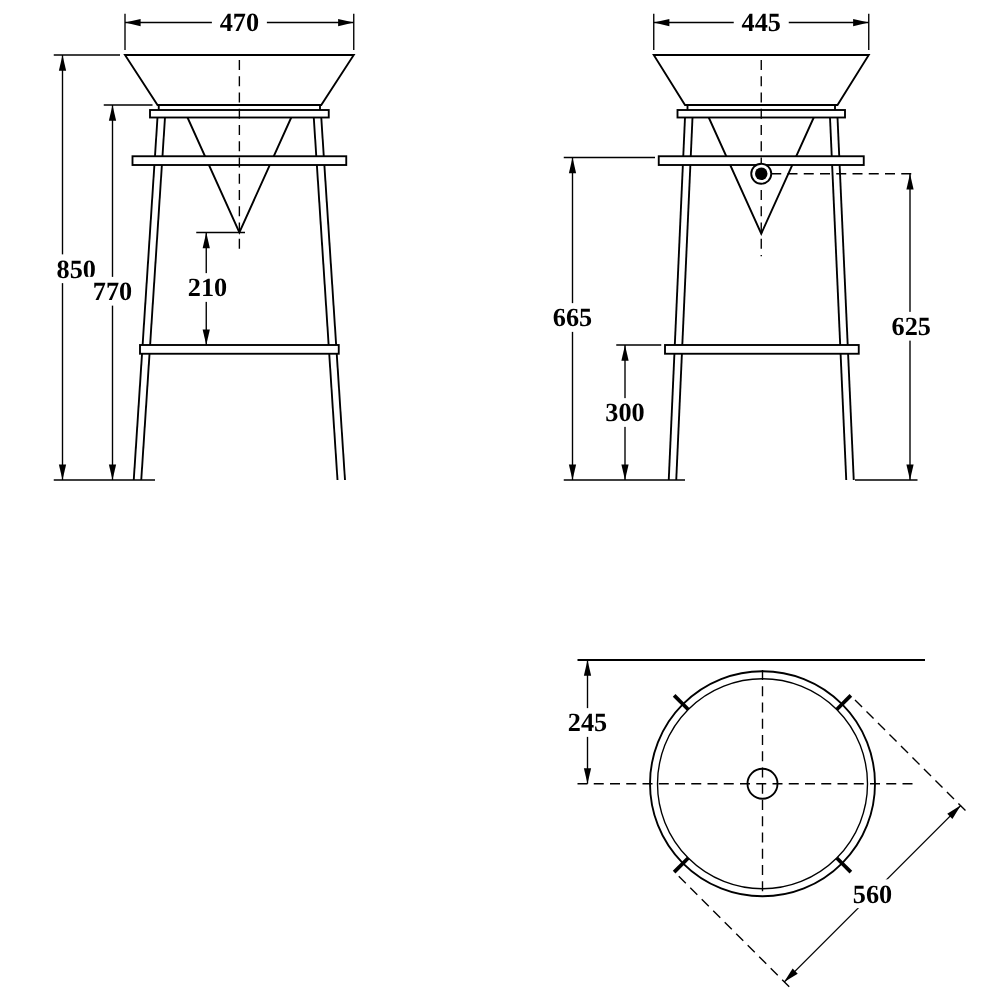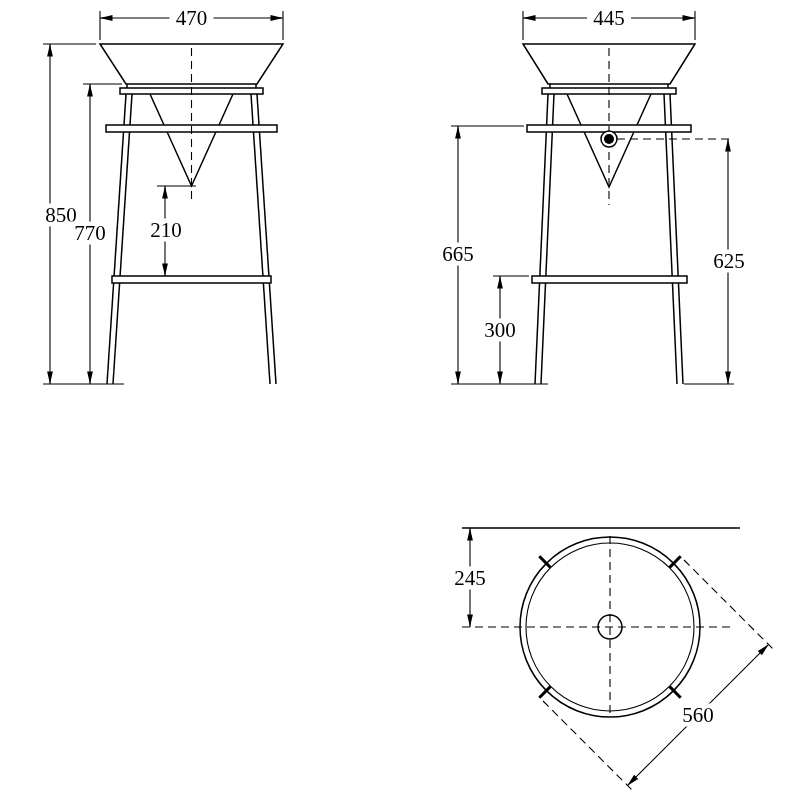--- a/index.html
+++ b/index.html
@@ -1,16 +1,16 @@
 <!DOCTYPE html>
 <html><head>
 <meta charset="utf-8">
 <style>
   html,body{margin:0;padding:0;background:#fff;}
-  .page{width:796px;height:796px;background:#fff;position:relative;overflow:hidden;}
+  .page{width:796px;height:796px;background:#fff;position:relative;overflow:hidden;font-weight:bold;}
   svg{display:block;}
   .obj{stroke:#000;stroke-width:1.5;fill:none;stroke-linecap:butt;}
   .objw{stroke:#000;stroke-width:1.5;fill:#fff;}
   .thin{stroke:#000;stroke-width:1.1;fill:none;}
   .dash{stroke:#000;stroke-width:1.1;fill:none;stroke-dasharray:8 5;}
   .dim{stroke:#000;stroke-width:1.1;fill:none;}
   .ext{stroke:#000;stroke-width:1.1;fill:none;}
   .lug{stroke:#000;stroke-width:3;fill:none;}
   .lbl{font-family:"Liberation Serif","DejaVu Serif",serif;font-size:21px;fill:#000;}
   .lblbg{fill:#fff;}

